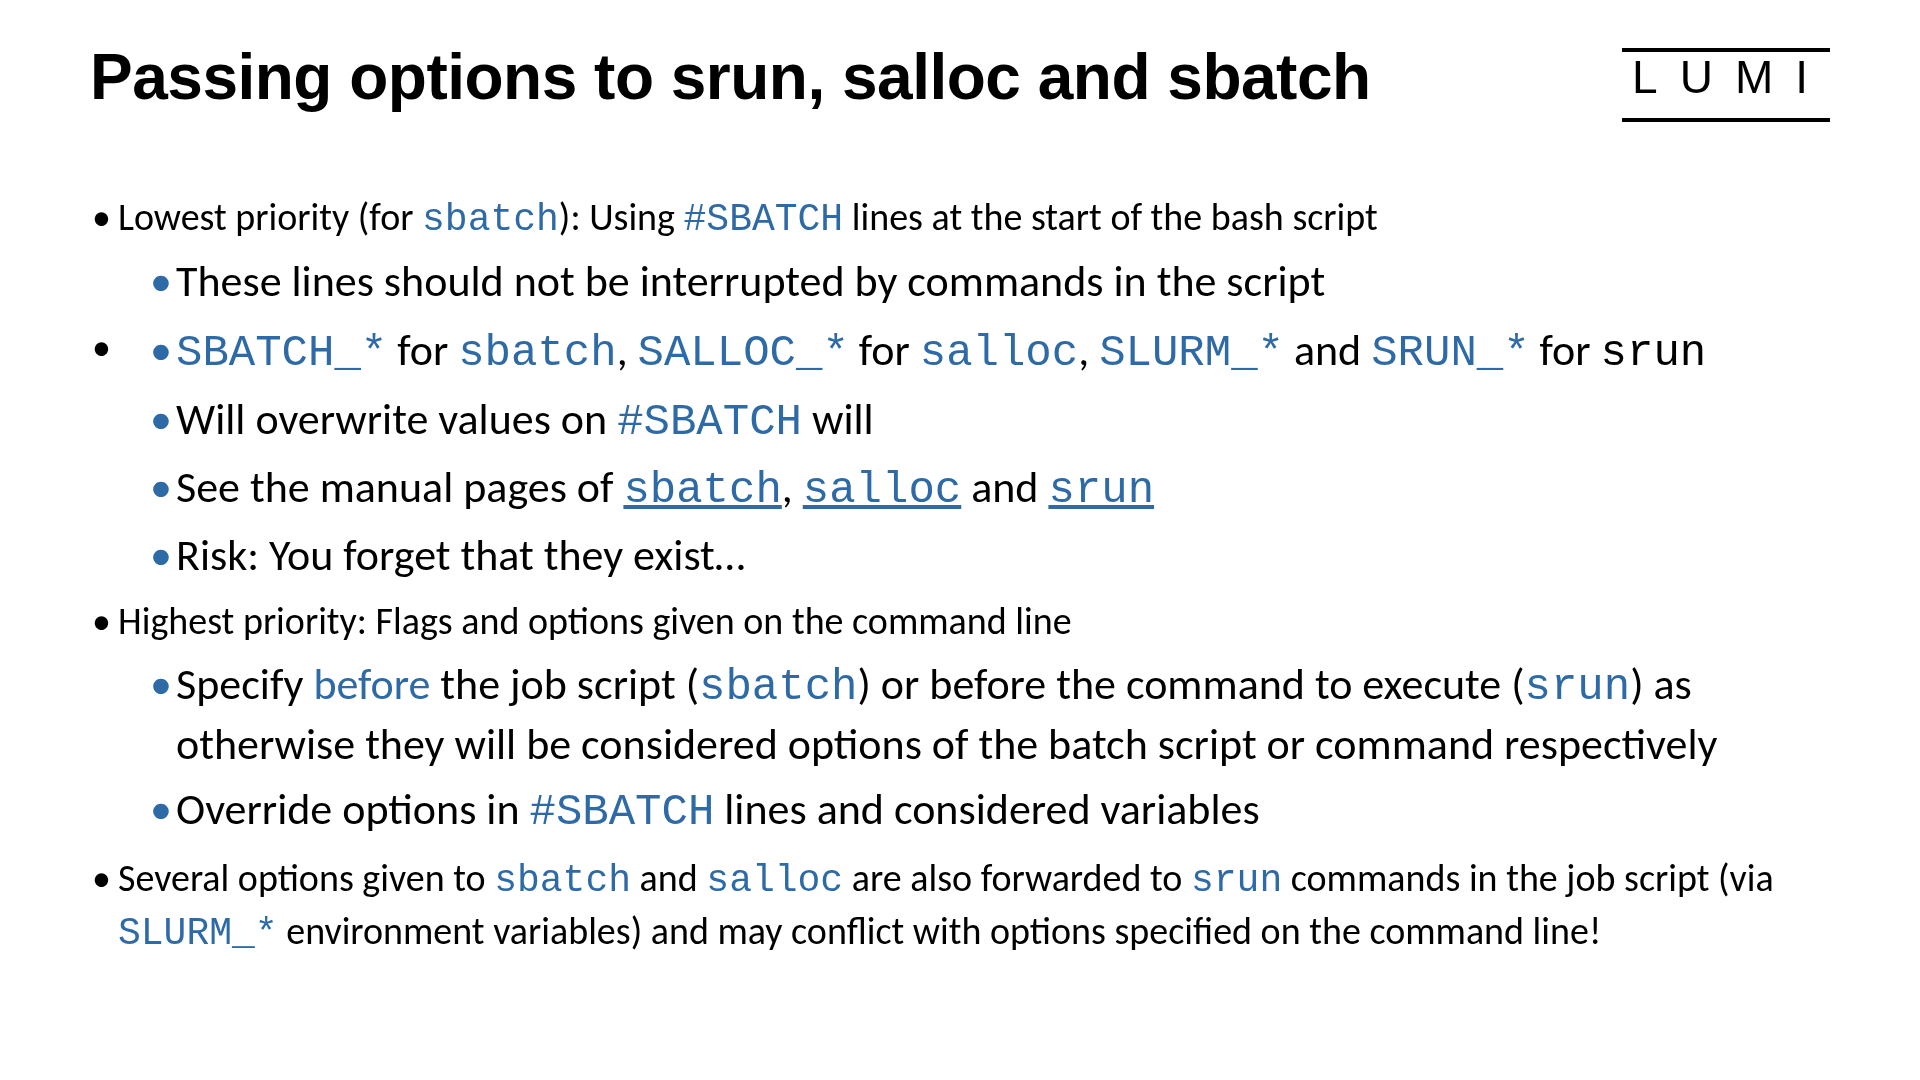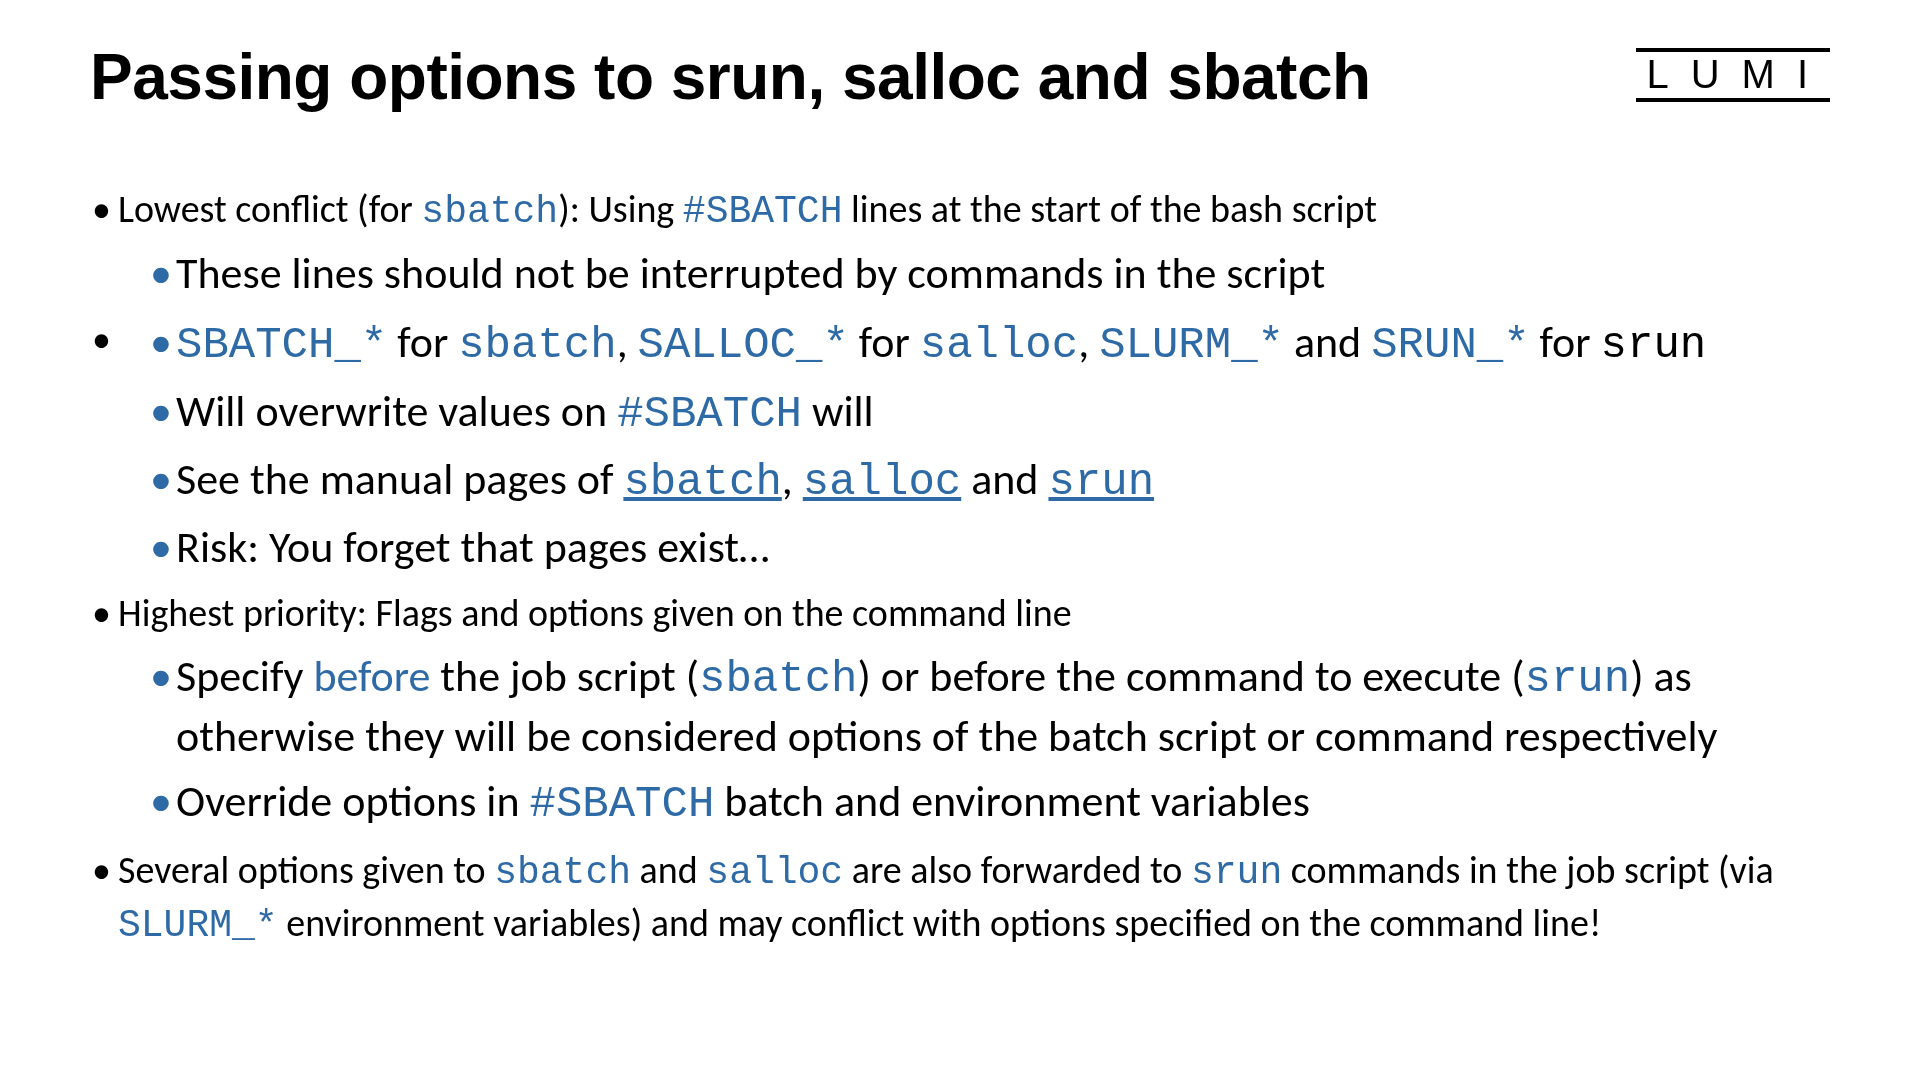--- a/index.html
+++ b/index.html
@@ -19,26 +19,26 @@
       margin-bottom: 70px;
     }
     .title {
       font-size: 64px;
       font-weight: 800;
       letter-spacing: -0.5px;
       font-family: 'Century Gothic', 'Futura', sans-serif;
     }
     .logo {
       font-family: sans-serif;
-      font-size: 40px;
+      font-size: 46px;
       font-weight: 400;
       letter-spacing: 22px;
       border-top: 4px solid #000;
       border-bottom: 4px solid #000;
-      padding: 2px 0 4px 10px;
+      padding: 2px 0 18px 10px;
       line-height: 1;
       margin-top: 8px;
     }
     ul.lvl1 {
       list-style: none;
       padding-left: 28px;
     }
     ul.lvl1 > li {
       position: relative;
       font-size: 38px;
@@ -77,49 +77,49 @@
 <body>
 
 <div class="header">
   <h1 class="title">Passing options to srun, salloc and sbatch</h1>
   <div class="logo">LUMI</div>
 </div>
 
 <ul class="lvl1">
 
   <li>
-    <span>Lowest conflict (for </span><span class="mono blue">sbatch</span><span>): Using </span><span class="mono blue">#SBATCH</span><span> lines at the start of the bash script</span>
+    <span>Lowest priority (for </span><span class="mono blue">sbatch</span><span>): Using </span><span class="mono blue">#SBATCH</span><span> lines at the start of the bash script</span>
     <ul class="lvl2">
       <li>These lines should not be interrupted by commands in the script</li>
     </ul>
   </li>
 
   <li>
     <ul class="lvl2">
       <li>
         <span class="mono blue">SBATCH_*</span><span> for </span><span class="mono blue">sbatch</span><span>, </span><span class="mono blue">SALLOC_*</span><span> for </span><span class="mono blue">salloc</span><span>, </span><span class="mono blue">SLURM_*</span><span> and </span><span class="mono blue">SRUN_*</span><span> for </span><span class="mono">srun</span>
       </li>
       <li>
         <span>Will overwrite values on </span><span class="mono blue">#SBATCH</span><span> will</span>
       </li>
       <li>
         <span>See the manual pages of </span><span class="link">sbatch</span><span>, </span><span class="link">salloc</span><span> and </span><span class="link">srun</span>
       </li>
-      <li>Risk: You forget that pages exist…</li>
+      <li>Risk: You forget that they exist…</li>
     </ul>
   </li>
 
   <li>
     <span>Highest priority: Flags and options given on the command line</span>
     <ul class="lvl2">
       <li>
         <span>Specify </span><span class="blue">before</span><span> the job script (</span><span class="mono blue">sbatch</span><span>) or before the command to execute (</span><span class="mono blue">srun</span><span>) as otherwise they will be considered options of the batch script or command respectively</span>
       </li>
       <li>
-        <span>Override options in </span><span class="mono blue">#SBATCH</span><span> batch and environment variables</span>
+        <span>Override options in </span><span class="mono blue">#SBATCH</span><span> lines and considered variables</span>
       </li>
     </ul>
   </li>
 
   <li>
     <span>Several options given to </span><span class="mono blue">sbatch</span><span> and </span><span class="mono blue">salloc</span><span> are also forwarded to </span><span class="mono blue">srun</span><span> commands in the job script (via </span><span class="mono blue">SLURM_*</span><span> environment variables) and may conflict with options specified on the command line!</span>
   </li>
 
 </ul>
 

